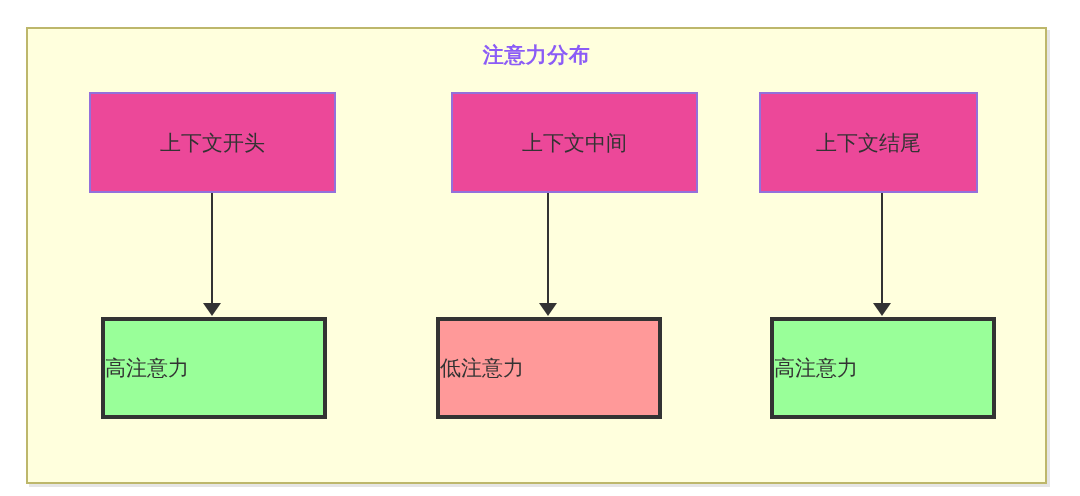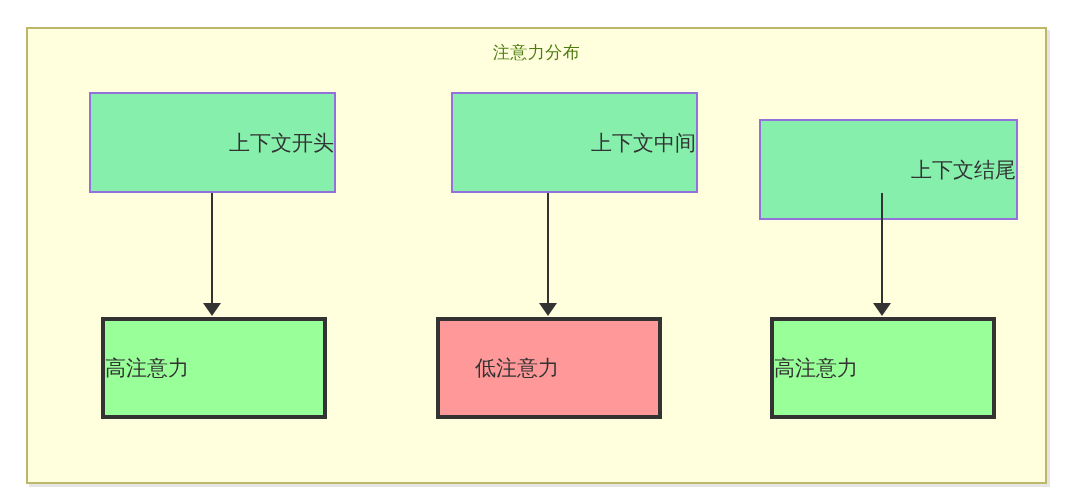--- a/index.html
+++ b/index.html
@@ -33,35 +33,36 @@
     box-sizing: border-box;
     box-shadow: 3px 3px 0 rgba(0,0,0,0.10);
   }
 
   .subgraph-title {
     position: absolute;
     left: 0;
     top: 12px;
     width: 100%;
     text-align: center;
-    font-size: 17px;
-    color: #4d7c0f;
+    font-size: 21px;
+    color: #8b5cf6;
     letter-spacing: 0.5px;
     white-space: nowrap;
+    font-weight: bold;
   }
 
   
   .node-top {
     position: absolute;
     box-sizing: border-box;
-    background: #86efac;
+    background: #ec4899;
     border: 2px solid #9370db;
     display: flex;
     align-items: center;
-    justify-content: flex-end;
+    justify-content: center;
     font-size: 21px;
     color: #333333;
     white-space: nowrap;
   }
 
   
   .node-bottom {
     position: absolute;
     box-sizing: border-box;
     border: 4px solid #333333;
@@ -107,25 +108,25 @@
     <span>高注意力</span>
   </div>
 
   <div class="node-top" style="left:425px; top:92px; width:247px; height:101px;margin-left:26px;">
     <span>上下文中间</span>
   </div>
 
   <div class="edge-line" style="left:547px; top:193px; height:111px;"></div>
   <div class="edge-head" style="left:539px; top:303px;"></div>
 
-  <div class="node-bottom" style="left:436px; top:317px; width:226px; height:102px; background:#ff9999;padding-left:35px;">
+  <div class="node-bottom" style="left:436px; top:317px; width:226px; height:102px; background:#ff9999;">
     <span>低注意力</span>
   </div>
 
-  <div class="node-top" style="left:759px; top:92px; width:259px; height:101px;margin-top:27px;">
+  <div class="node-top" style="left:759px; top:92px; width:219px; height:101px;">
     <span>上下文结尾</span>
   </div>
 
   <div class="edge-line" style="left:881px; top:193px; height:111px;"></div>
   <div class="edge-head" style="left:873px; top:303px;"></div>
 
   <div class="node-bottom" style="left:770px; top:317px; width:226px; height:102px; background:#99ff99;">
     <span>高注意力</span>
   </div>
 

